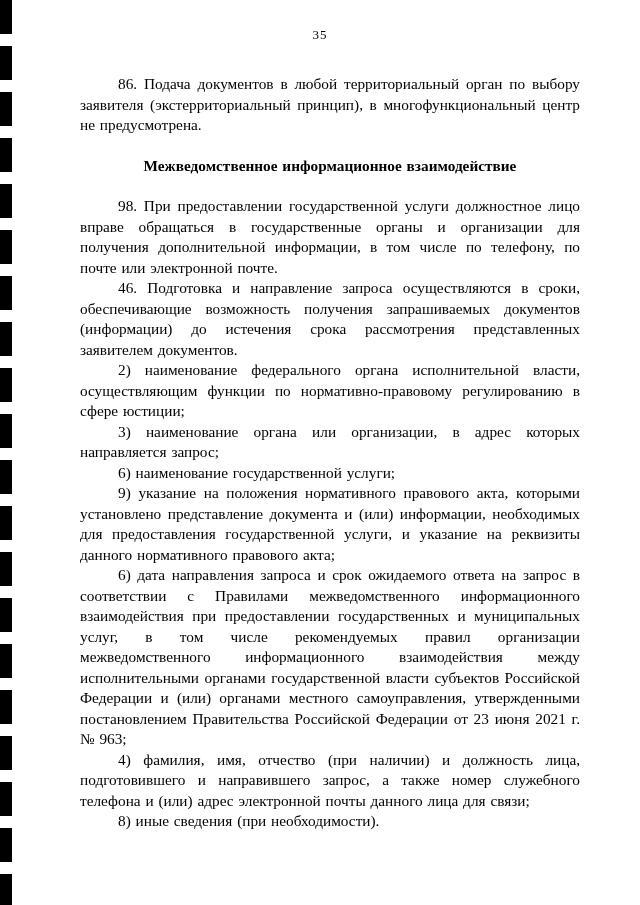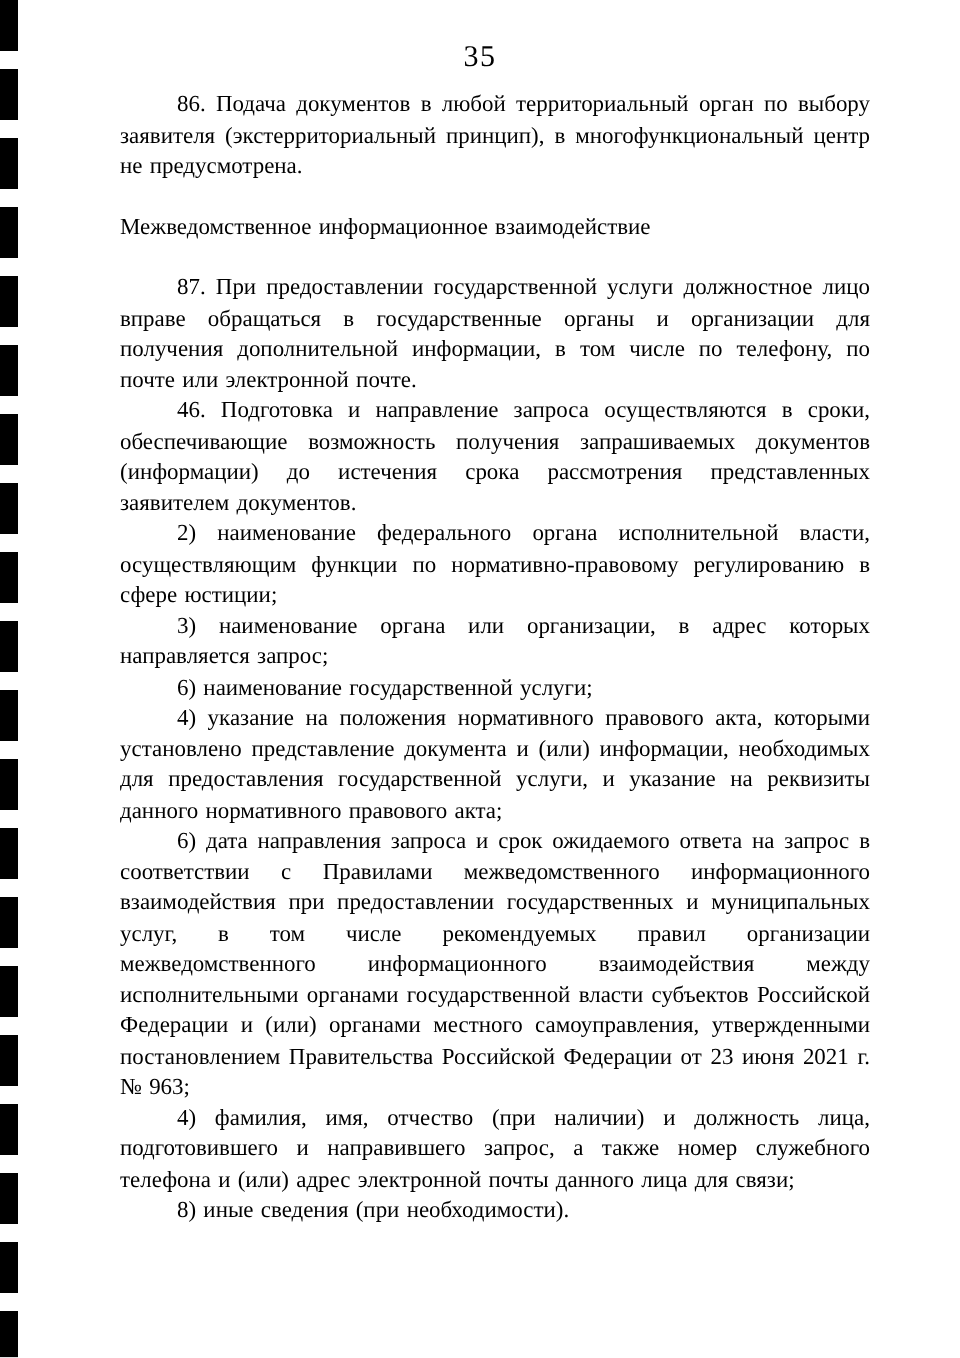--- a/index.html
+++ b/index.html
@@ -23,71 +23,71 @@
       #000000 0px, #000000 34px,
       #ffffff 34px, #ffffff 46px
     );
   }
   .page-number {
     position:absolute;
     top:27px;
     left:0;
     width:100%;
     text-align:center;
-    font-size:20px;
+    font-size:13px;
     letter-spacing:1px;
   }
   .content {
     position:absolute;
-    top:60px;
+    top:74px;
     left:80px;
     right:60px;
     font-size:15.3px;
     line-height:20.5px;
     text-align:justify;
   }
   .content p {
     margin:0;
     text-indent:38px;
     word-spacing:1px;
   }
   .section-heading {
-    text-align:left;
-    font-weight:normal;
+    text-align:center;
+    font-weight:bold;
     text-indent:0 !important;
     margin:20px 0 20px 0 !important;
   }
 </style>
 </head>
 <body>
 
 <div class="page">
 
   <div class="binding-bar"></div>
 
   <div class="page-number">35</div>
 
   <div class="content">
 
     <p>86. Подача документов в любой территориальный орган по выбору заявителя (экстерриториальный принцип), в многофункциональный центр не предусмотрена.</p>
 
     <p class="section-heading">Межведомственное информационное взаимодействие</p>
 
-    <p>87. При предоставлении государственной услуги должностное лицо вправе обращаться в государственные органы и организации для получения дополнительной информации, в том числе по телефону, по почте или электронной почте.</p>
+    <p>98. При предоставлении государственной услуги должностное лицо вправе обращаться в государственные органы и организации для получения дополнительной информации, в том числе по телефону, по почте или электронной почте.</p>
 
     <p>46. Подготовка и направление запроса осуществляются в сроки, обеспечивающие возможность получения запрашиваемых документов (информации) до истечения срока рассмотрения представленных заявителем документов.</p>
 
 
     <p>2) наименование федерального органа исполнительной власти, осуществляющим функции по нормативно-правовому регулированию в сфере юстиции;</p>
 
     <p>3) наименование органа или организации, в адрес которых направляется запрос;</p>
 
     <p>6) наименование государственной услуги;</p>
 
-    <p>4) указание на положения нормативного правового акта, которыми установлено представление документа и (или) информации, необходимых для предоставления государственной услуги, и указание на реквизиты данного нормативного правового акта;</p>
+    <p>9) указание на положения нормативного правового акта, которыми установлено представление документа и (или) информации, необходимых для предоставления государственной услуги, и указание на реквизиты данного нормативного правового акта;</p>
 
 
     <p>6) дата направления запроса и срок ожидаемого ответа на запрос в соответствии с Правилами межведомственного информационного взаимодействия при предоставлении государственных и муниципальных услуг, в том числе рекомендуемых правил организации межведомственного информационного взаимодействия между исполнительными органами государственной власти субъектов Российской Федерации и (или) органами местного самоуправления, утвержденными постановлением Правительства Российской Федерации от 23 июня 2021 г. № 963;</p>
 
     <p>4) фамилия, имя, отчество (при наличии) и должность лица, подготовившего и направившего запрос, а также номер служебного телефона и (или) адрес электронной почты данного лица для связи;</p>
 
     <p>8) иные сведения (при необходимости).</p>
 
   </div>
 

